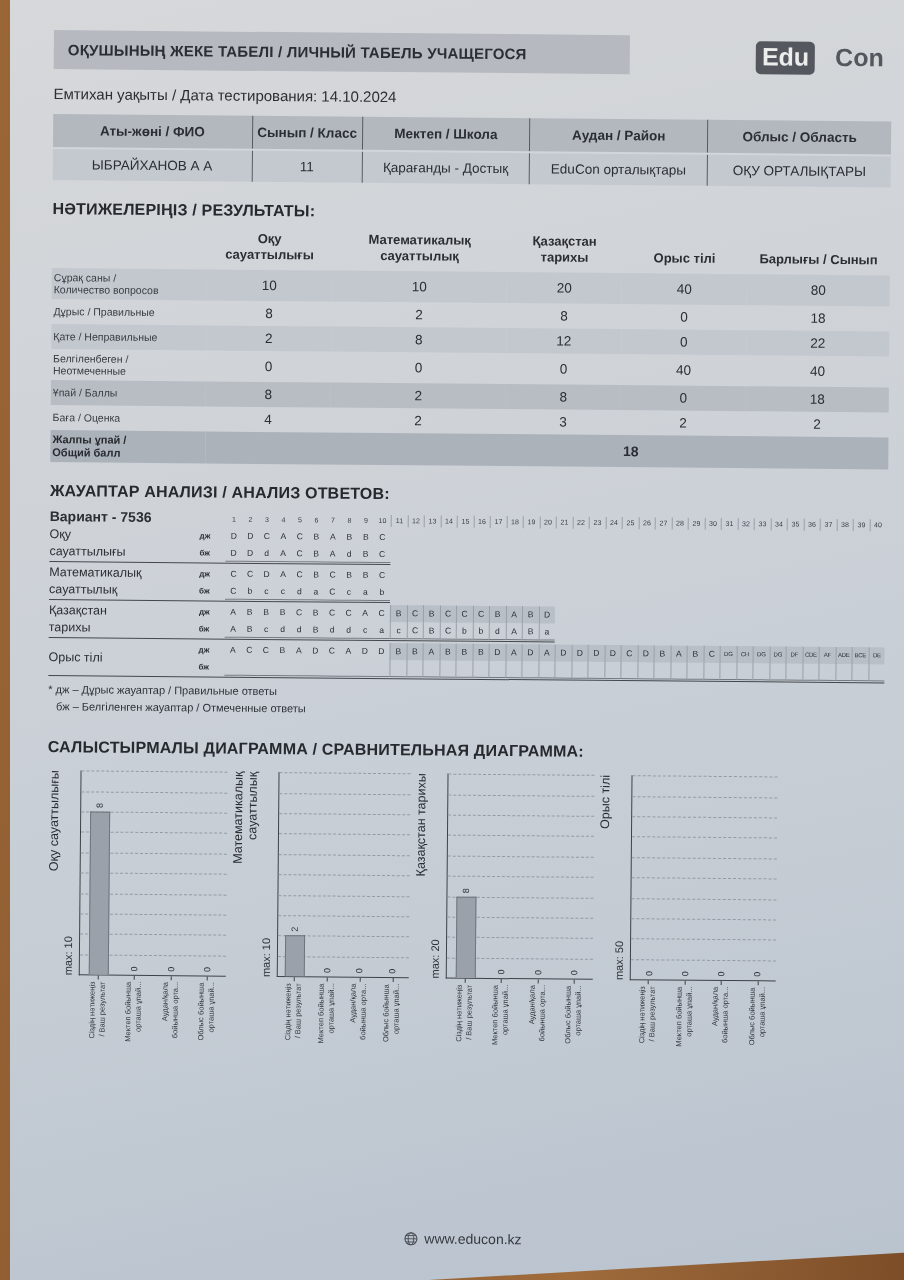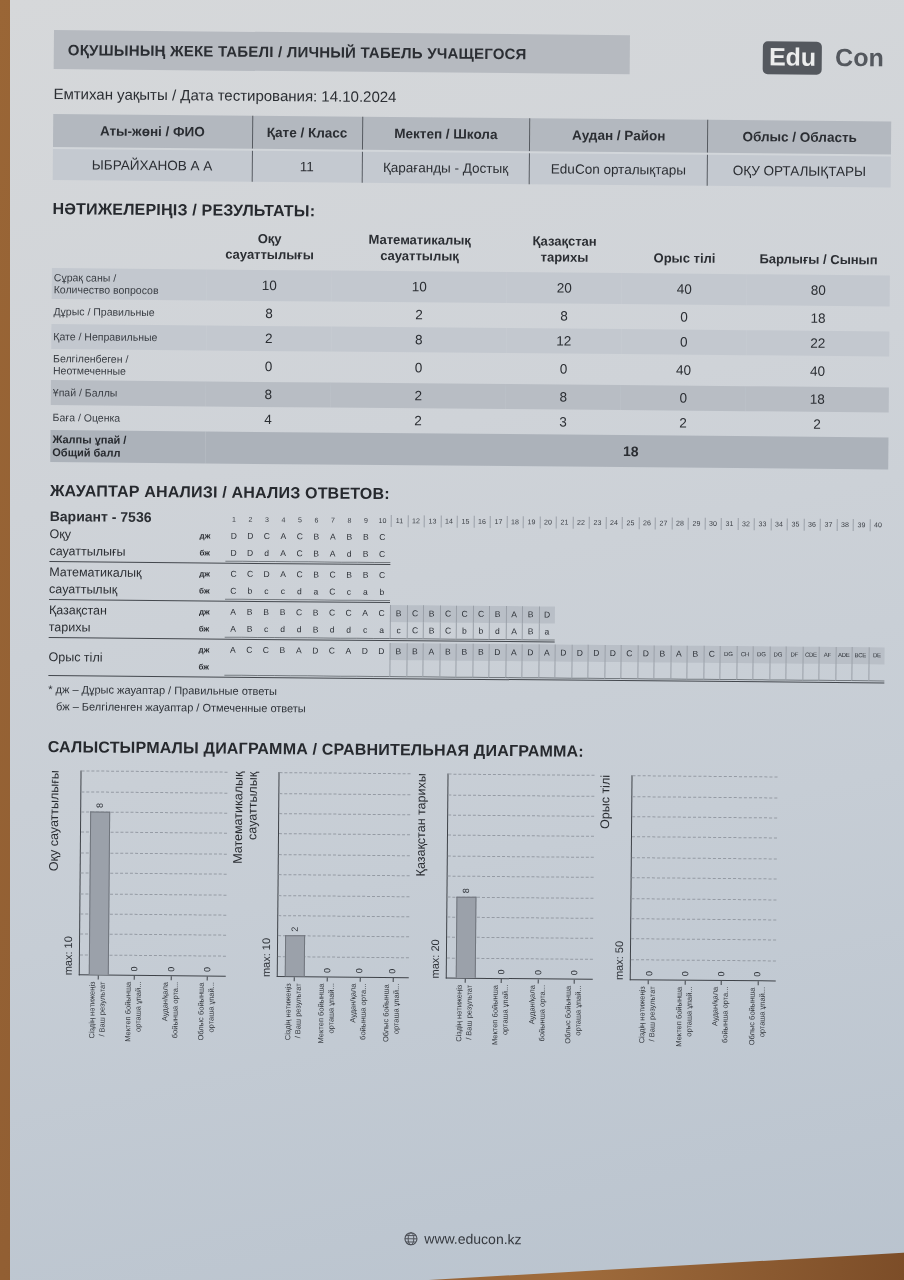--- a/index.html
+++ b/index.html
@@ -7,21 +7,21 @@
     background:linear-gradient(100deg,#9a6636 0%,#8a5830 40%,#a06c3c 70%,#7c4d28 100%);}
   #paper{position:absolute;left:10px;top:0;width:894px;height:1280px;
     background:linear-gradient(168deg,#d6d8da 0%,#cfd3d8 35%,#c6cdd5 65%,#b9c3ce 100%);
     clip-path:polygon(0 0,100% 0,100% 97.8%,46% 100%,0 100%);padding-left:16px;}
   #content{width:838px;padding:30px 24px 0 28px;transform:rotate(0.5deg);transform-origin:14px 30px;}
 
   .title-row{display:flex;justify-content:space-between;align-items:flex-start;}
   .title-bar{width:548px;background:#b6bac0;padding:11px 14px;font-weight:bold;font-size:15px;letter-spacing:.2px;}
   .logo{margin-top:6px;margin-right:8px;font-size:25px;font-weight:bold;white-space:nowrap;}
   .logo-edu{background:#54585e;color:#eceded;padding:1px 6px 4px;border-radius:5px;}
-  .logo-con{color:#54585e;margin-left:13px;}
+  .logo-con{color:#54585e;margin-left:20px;}
   .date-line{margin-top:16px;font-size:15px;}
 
   table.info{width:838px;border-collapse:collapse;margin-top:12px;table-layout:fixed;}
   table.info th{background:#b3b8bf;font-size:13.5px;font-weight:bold;padding:9px 3px;text-align:center;}
   table.info td{background:#c4c9d0;font-size:13.5px;text-align:center;padding:8px 3px;border-top:2px solid #d2d6da;}
   table.info th+th,table.info td+td{border-left:1.5px solid #565a60;}
 
   h2{font-size:16px;font-weight:bold;margin:20px 0 0 0;letter-spacing:.2px;color:#26292e;}
 
   table.results{width:838px;border-collapse:collapse;margin-top:6px;table-layout:fixed;}
@@ -93,21 +93,21 @@
         <colgroup>
           <col style="width: 190px;">
           <col style="width: 105px;">
           <col style="width: 160px;">
           <col style="width: 170px;">
           <col style="width: 175px;">
         </colgroup>
         <tbody>
           <tr>
             <th>Аты-жөні / ФИО</th>
-            <th>Қате / Класс</th>
+            <th>Сынып / Класс</th>
             <th>Мектеп / Школа</th>
             <th>Аудан / Район</th>
             <th>Облыс / Область</th>
           </tr>
           <tr>
             <td>ЫБРАЙХАНОВ А А</td>
             <td>11</td>
             <td>Қарағанды - Достық</td>
             <td>EduCon орталықтары</td>
             <td>ОҚУ ОРТАЛЫҚТАРЫ</td>

